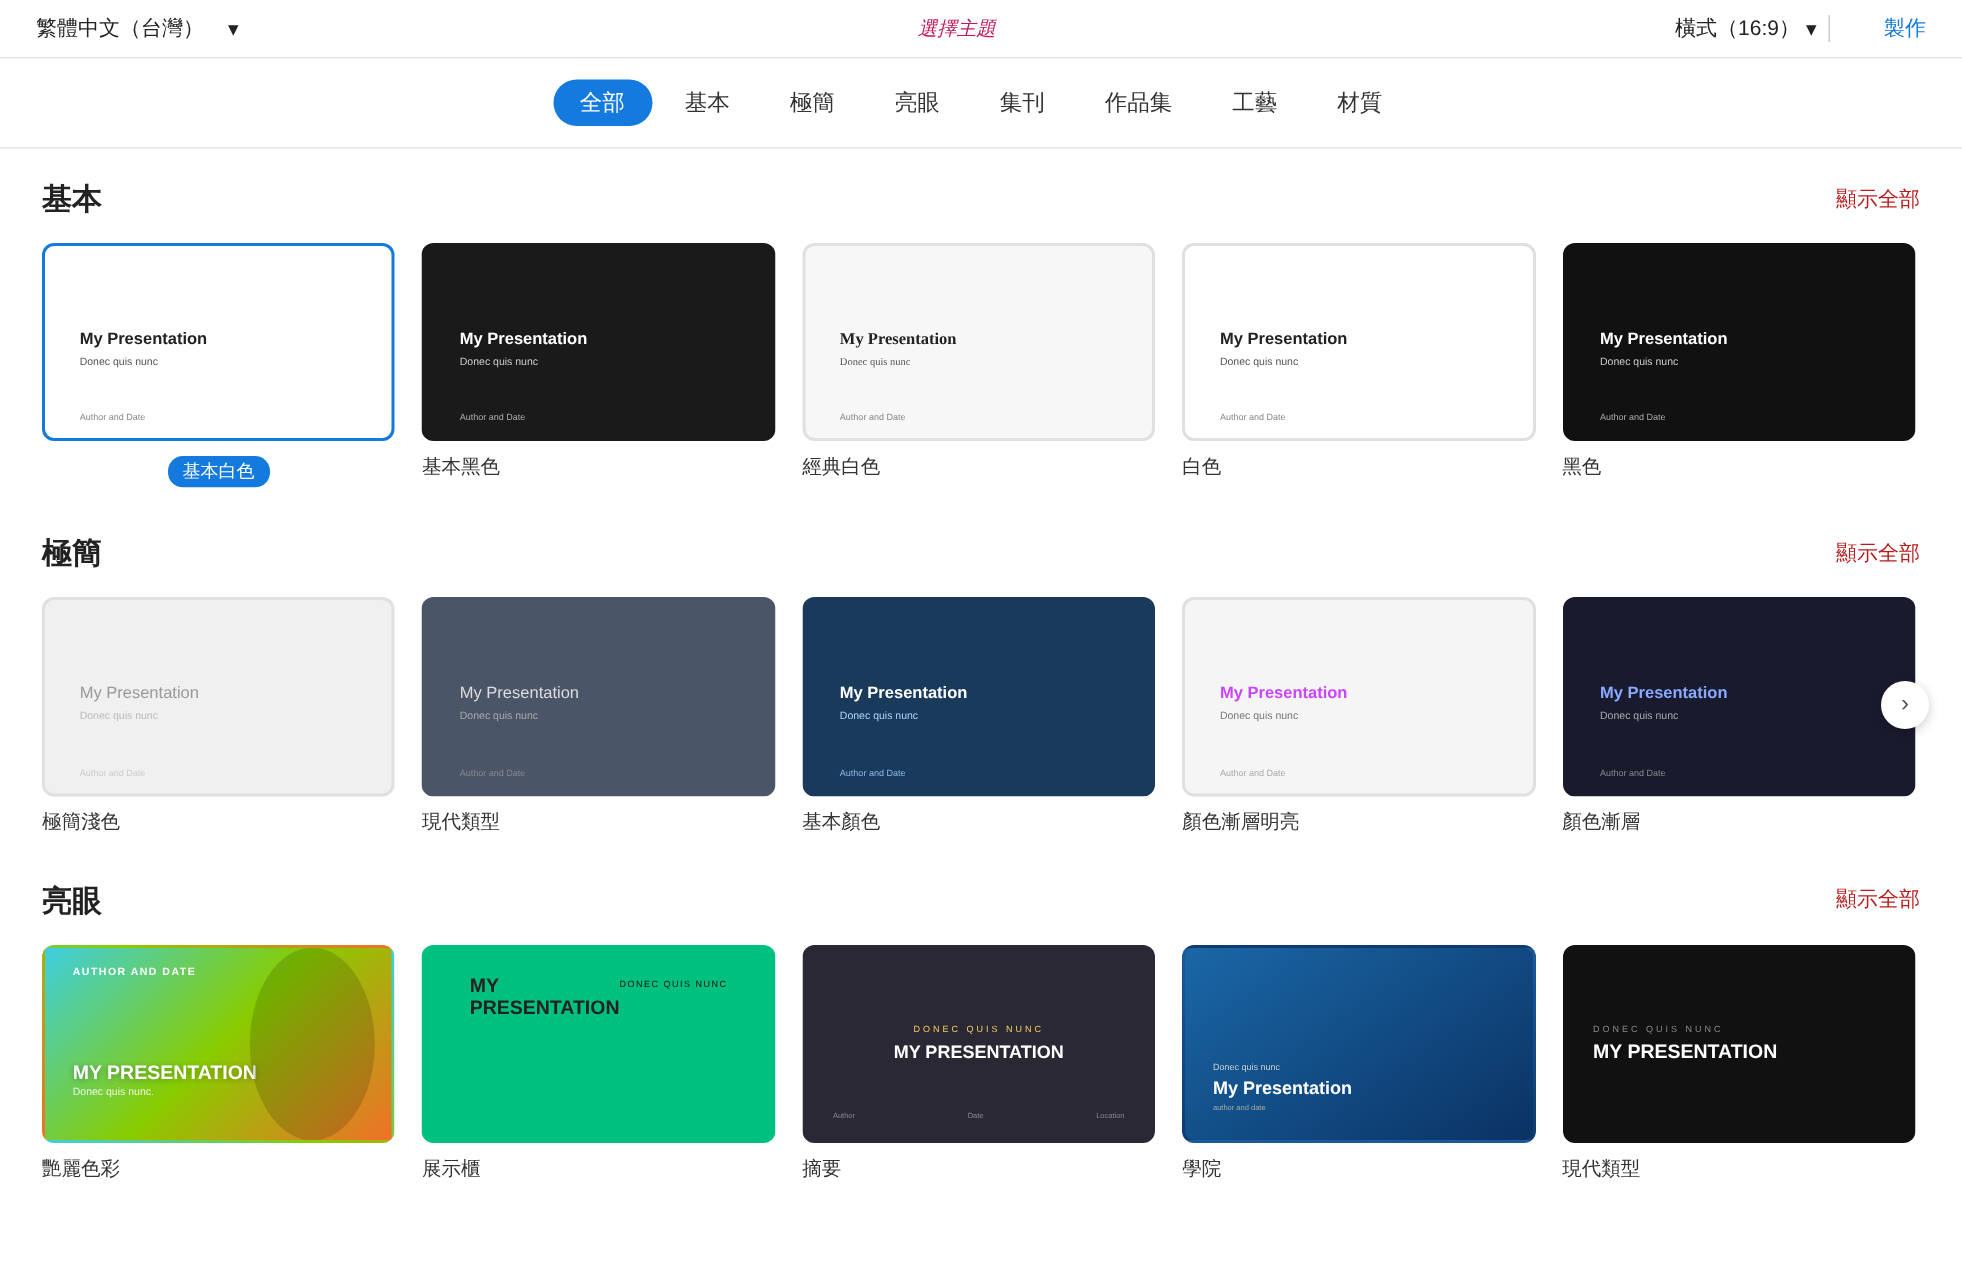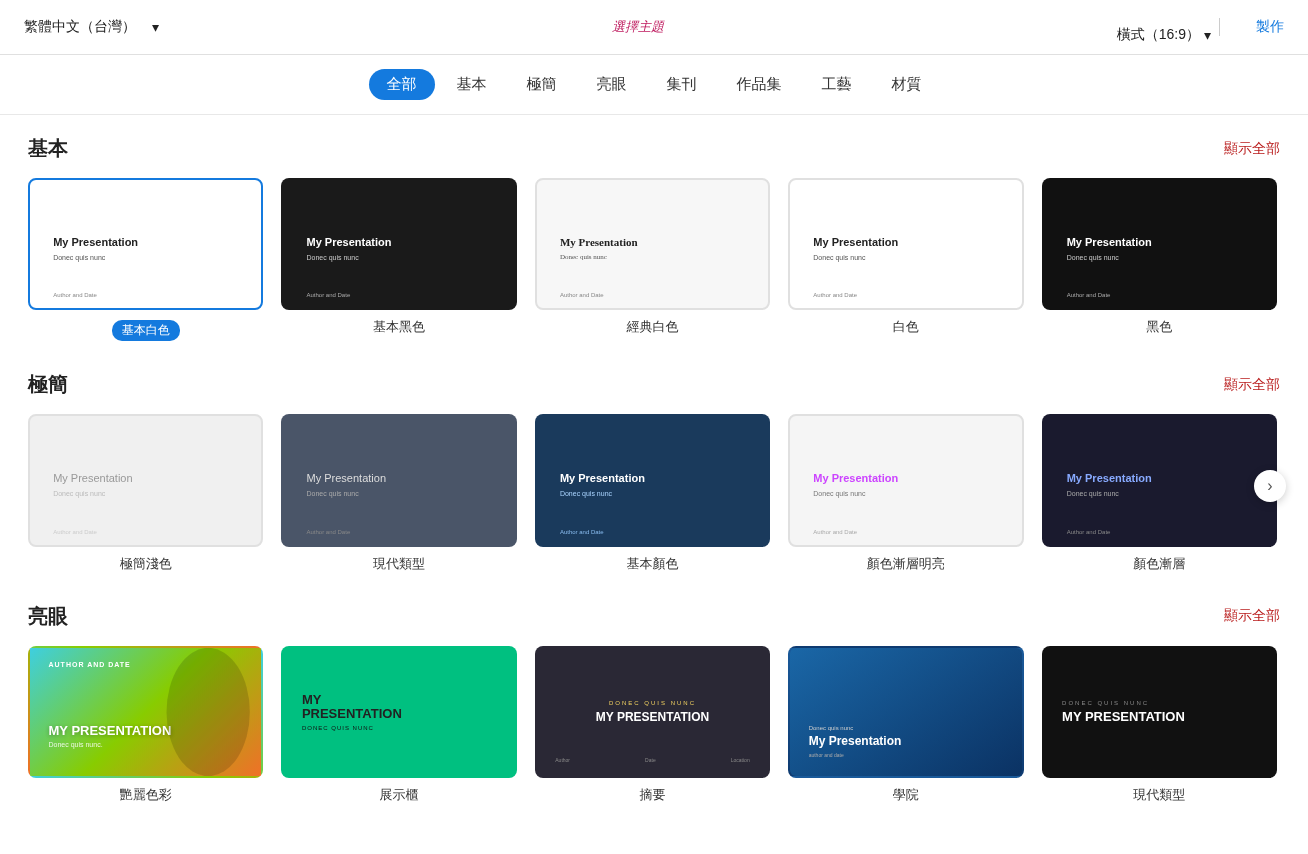--- a/index.html
+++ b/index.html
@@ -3,41 +3,41 @@
   <meta charset="utf-8">
   <style>
     * { box-sizing: border-box; margin: 0; padding: 0; }
     body { font-family: -apple-system, "PingFang TC", "Heiti TC", sans-serif; background: #fff; color: #222; font-size: 14px; overflow-x: hidden; }
 
     
     .header { display: flex; align-items: center; justify-content: space-between; padding: 10px 24px; border-bottom: 1px solid #e0e0e0; background: #fff; }
     .header-lang { display: flex; align-items: center; gap: 16px; font-size: 14px; color: #222; cursor: pointer; }
     .header-title { font-size: 13px; font-weight: 500; color: #be185d; font-style: italic; }
     .header-right { display: flex; align-items: center; gap: 8px; font-size: 14px; color: #222; }
-    .header-format { display: flex; align-items: center; gap: 4px; cursor: pointer; margin-top: 16px; }
+    .header-format { display: flex; align-items: center; gap: 4px; cursor: pointer; }
     .header-divider { width: 1px; height: 18px; background: #ccc; }
     .header-create { color: #147ade; font-weight: 500; cursor: pointer; margin-left: 28px; }
 
     
     .filter-bar { display: flex; align-items: center; justify-content: center; gap: 4px; padding: 14px 0; border-bottom: 1px solid #e8e8e8; background: #fff; }
     .filter-btn { padding: 6px 18px; border-radius: 20px; border: none; background: transparent; font-size: 15px; cursor: pointer; color: #333; }
     .filter-btn.active { background: #147ade; color: #fff; }
 
     
     .section { padding: 20px 28px 10px 28px; }
     .section-header { display: flex; align-items: center; justify-content: space-between; margin-bottom: 16px; }
     .section-title { font-size: 20px; font-weight: 600; color: #222; }
     .show-all { font-size: 14px; color: #b91c1c; cursor: pointer; }
 
     
     .templates-grid { display: flex; gap: 18px; overflow: hidden; position: relative; }
     .template-item { flex: 0 0 calc(20% - 15px); cursor: pointer; }
     .template-thumb { width: 100%; aspect-ratio: 16/9; border-radius: 8px; overflow: hidden; position: relative; border: 2px solid transparent; }
     .template-thumb.selected { border-color: #147ade; }
-    .template-label { text-align: center; margin-top: 8px; font-size: 13px; color: #333; }
+    .template-label { text-align: left; margin-top: 8px; font-size: 13px; color: #333; }
     .template-badge { display: inline-block; background: #147ade; color: #fff; font-size: 12px; padding: 2px 10px; border-radius: 10px; margin-top: 4px; }
 
     
     .slide-preview { width: 100%; height: 100%; display: flex; flex-direction: column; justify-content: center; align-items: flex-start; padding: 12% 10% 8% 10%; position: relative; }
     .slide-title { font-weight: 700; line-height: 1.2; }
     .slide-subtitle { margin-top: 4px; line-height: 1.3; }
     .slide-author { position: absolute; bottom: 8%; left: 10%; }
 
     
     .scroll-arrow { position: absolute; right: -10px; top: 50%; transform: translateY(-50%); width: 32px; height: 32px; background: #fff; border-radius: 50%; box-shadow: 0 2px 8px rgba(0,0,0,0.2); display: flex; align-items: center; justify-content: center; cursor: pointer; z-index: 10; font-size: 16px; color: #555; }
@@ -227,21 +227,21 @@
           <div style="font-size:7px;color:rgba(255,255,255,0.85);margin-top:3px;">Donec quis nunc.</div>
 
           <div style="position:absolute;right:5%;top:0;bottom:0;width:45%;background:rgba(0,0,0,0.15);clip-path:ellipse(40% 50% at 60% 50%);"></div>
         </div>
       </div>
       <div class="template-label">艷麗色彩</div>
     </div>
 
     <div class="template-item">
       <div class="template-thumb" style="background:#00c080; border:2px solid transparent; overflow:hidden;">
-        <div style="width:100%;height:100%;display:flex;flex-direction:column;justify-content:center;padding:8%;position:relative;">
+        <div style="width:100%;height:100%;display:flex;flex-direction:row;justify-content:center;padding:8%;position:relative;">
           <div style="font-size:13px;font-weight:900;color:#222;text-transform:uppercase;line-height:1.1;">MY<br>PRESENTATION</div>
           <div style="font-size:6px;color:#111;margin-top:4px;text-transform:uppercase;letter-spacing:1px;">DONEC QUIS NUNC</div>
         </div>
       </div>
       <div class="template-label">展示櫃</div>
     </div>
 
     <div class="template-item">
       <div class="template-thumb" style="background:#2a2835; border:2px solid transparent; overflow:hidden;">
         <div style="width:100%;height:100%;display:flex;flex-direction:column;justify-content:center;align-items:center;padding:8%;position:relative;">

